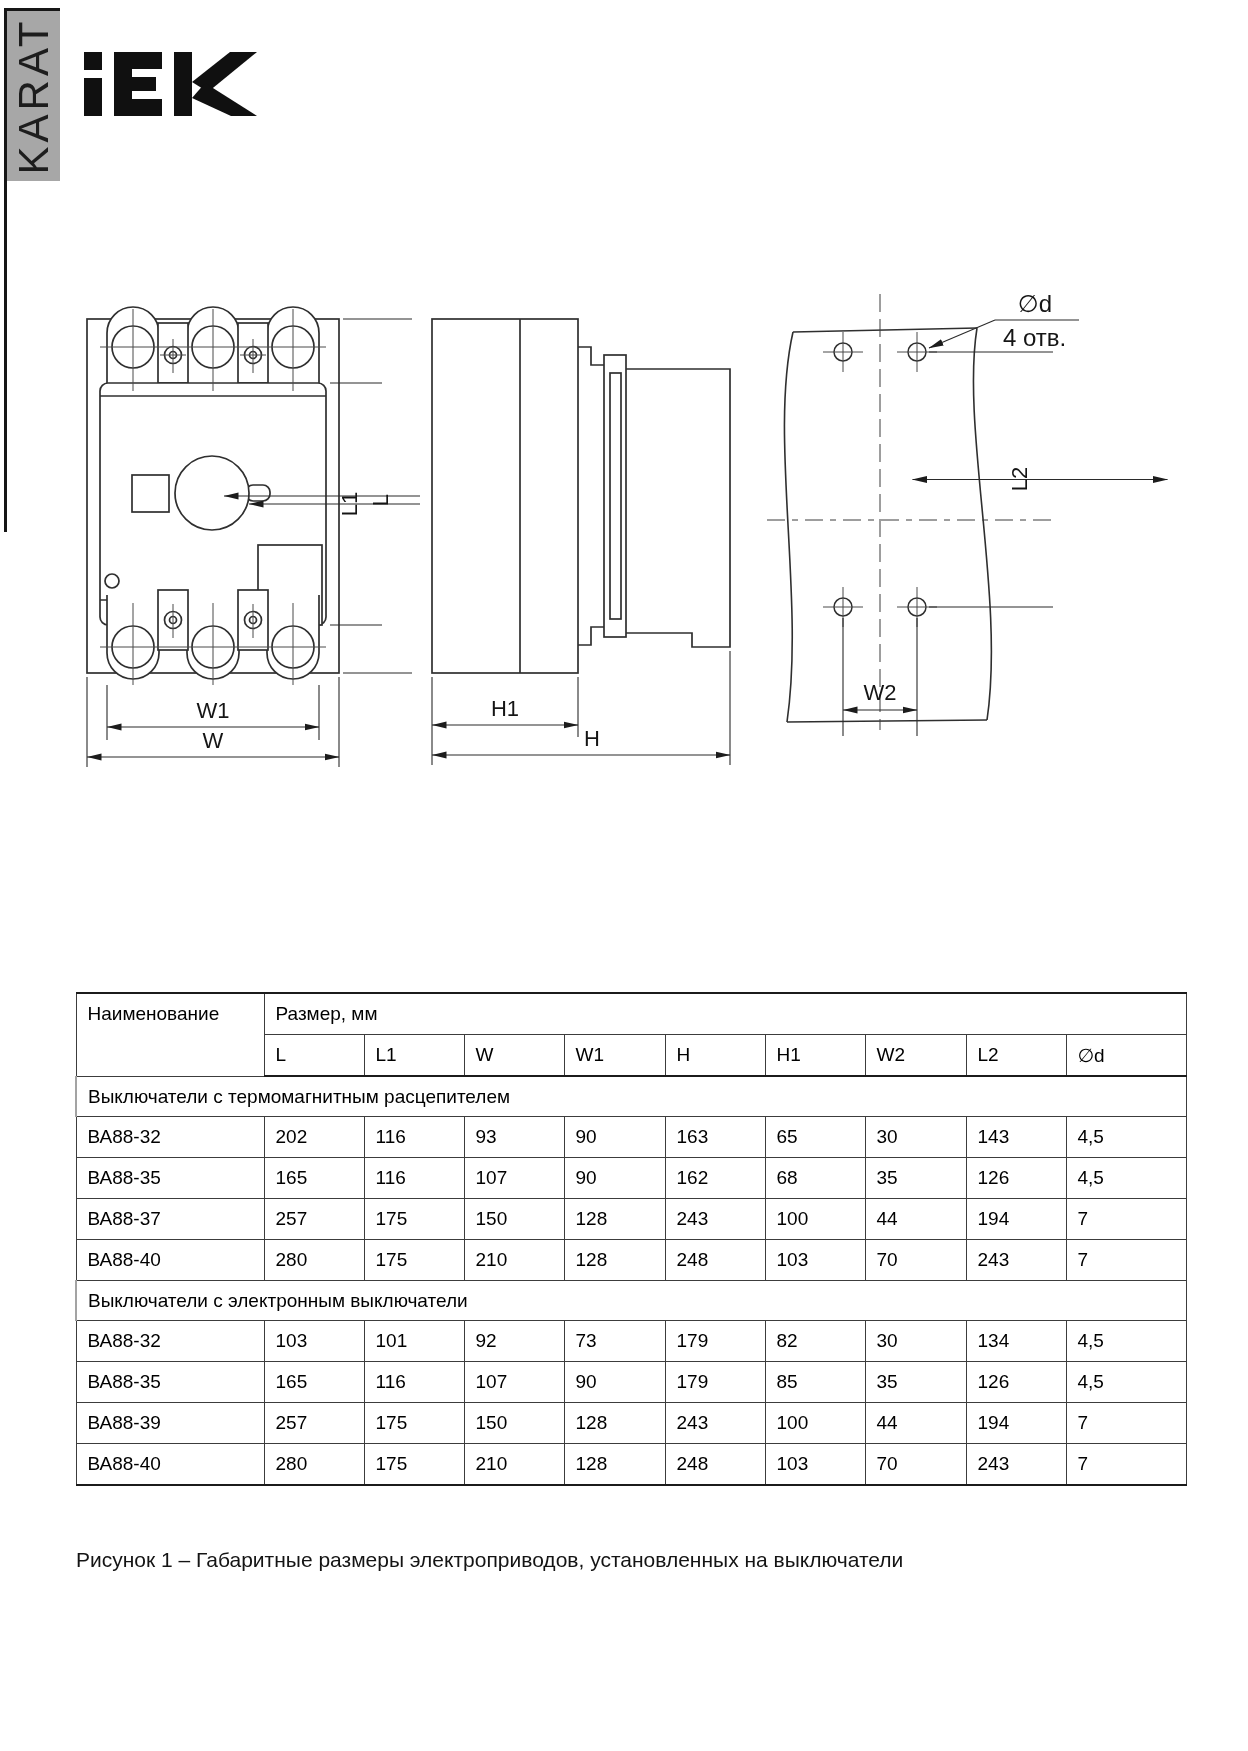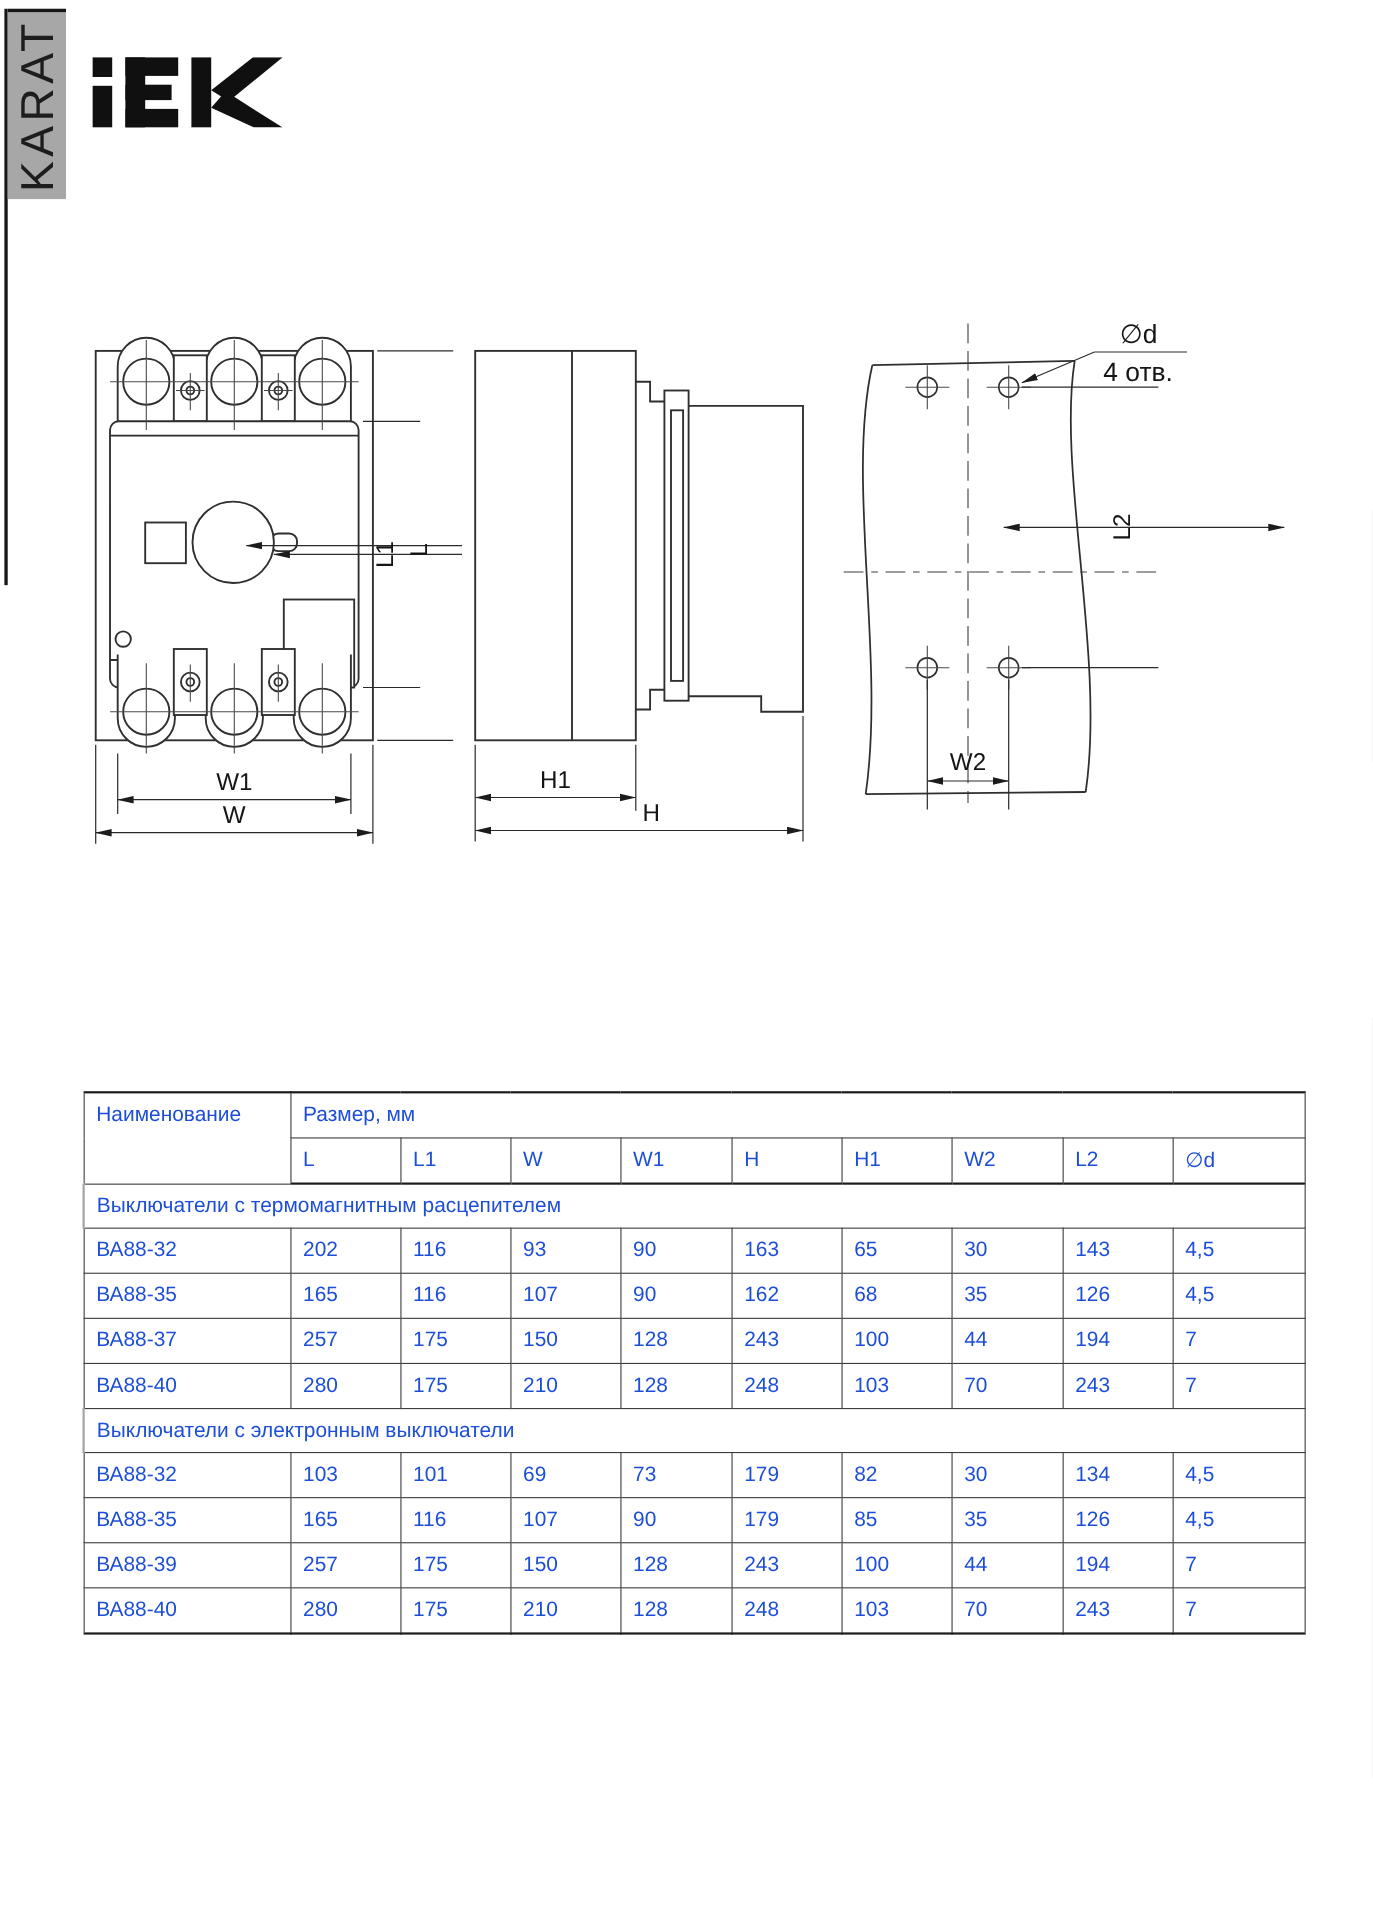--- a/index.html
+++ b/index.html
@@ -17,21 +17,21 @@
     font-size:42px; letter-spacing:4px; color:#1d1d1d; white-space:nowrap;
   }
   .logo{position:absolute; left:84px; top:52px;}
   .sr{position:absolute; width:1px; height:1px; overflow:hidden; clip:rect(0 0 0 0); white-space:nowrap;}
   
   .drawing{position:absolute;}
   svg text{font-family:"Liberation Sans","DejaVu Sans",sans-serif; fill:#151515;}
   
   .dim-table{
     position:absolute; left:75px; top:992px; width:1110px;
-    border-collapse:collapse; table-layout:fixed; font-size:19px; color:#1d4ed8;
+    border-collapse:collapse; table-layout:fixed; font-size:19px; color:#000000;
   }
   .dim-table th,.dim-table td{
     border:1px solid #3c3c3c; font-weight:normal; text-align:left;
     padding:0 4px 0 11px; overflow:hidden; white-space:nowrap;
   }
   .dim-table{border-top:2px solid #1b1b1b; border-bottom:2px solid #1b1b1b;}
   .hr1 th{height:40px;}
   .hr1 th[rowspan]{vertical-align:top; padding-top:9px;}
   .hr2 th{height:40px; border-bottom:2px solid #1b1b1b;}
   .section-row td{height:39px; border-left:2px solid #a3a3a3; border-right:1px solid #3c3c3c;}
@@ -319,21 +319,21 @@
           <td>243</td>
           <td>7</td>
         </tr>
         <tr class="section-row">
           <td colspan="10">Выключатели с электронным выключатели</td>
         </tr>
         <tr class="data-row">
           <td>ВА88-32</td>
           <td>103</td>
           <td>101</td>
-          <td>69</td>
+          <td>92</td>
           <td>73</td>
           <td>179</td>
           <td>82</td>
           <td>30</td>
           <td>134</td>
           <td>4,5</td>
         </tr>
         <tr class="data-row">
           <td>ВА88-35</td>
           <td>165</td>
@@ -366,14 +366,15 @@
           <td>128</td>
           <td>248</td>
           <td>103</td>
           <td>70</td>
           <td>243</td>
           <td>7</td>
         </tr>
       </tbody>
   </table>
 
+  <div class="caption">Рисунок 1 – Габаритные размеры электроприводов, установленных на выключатели</div>
 
 </div>
 
 </body></html>

